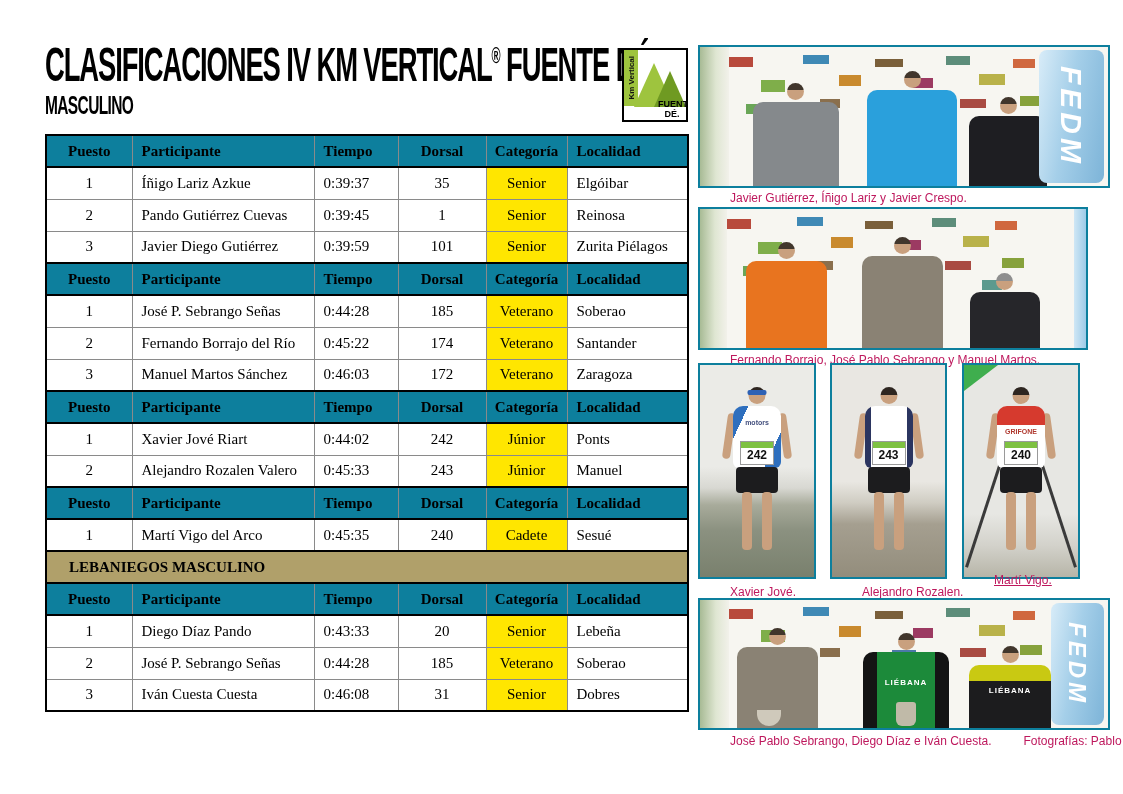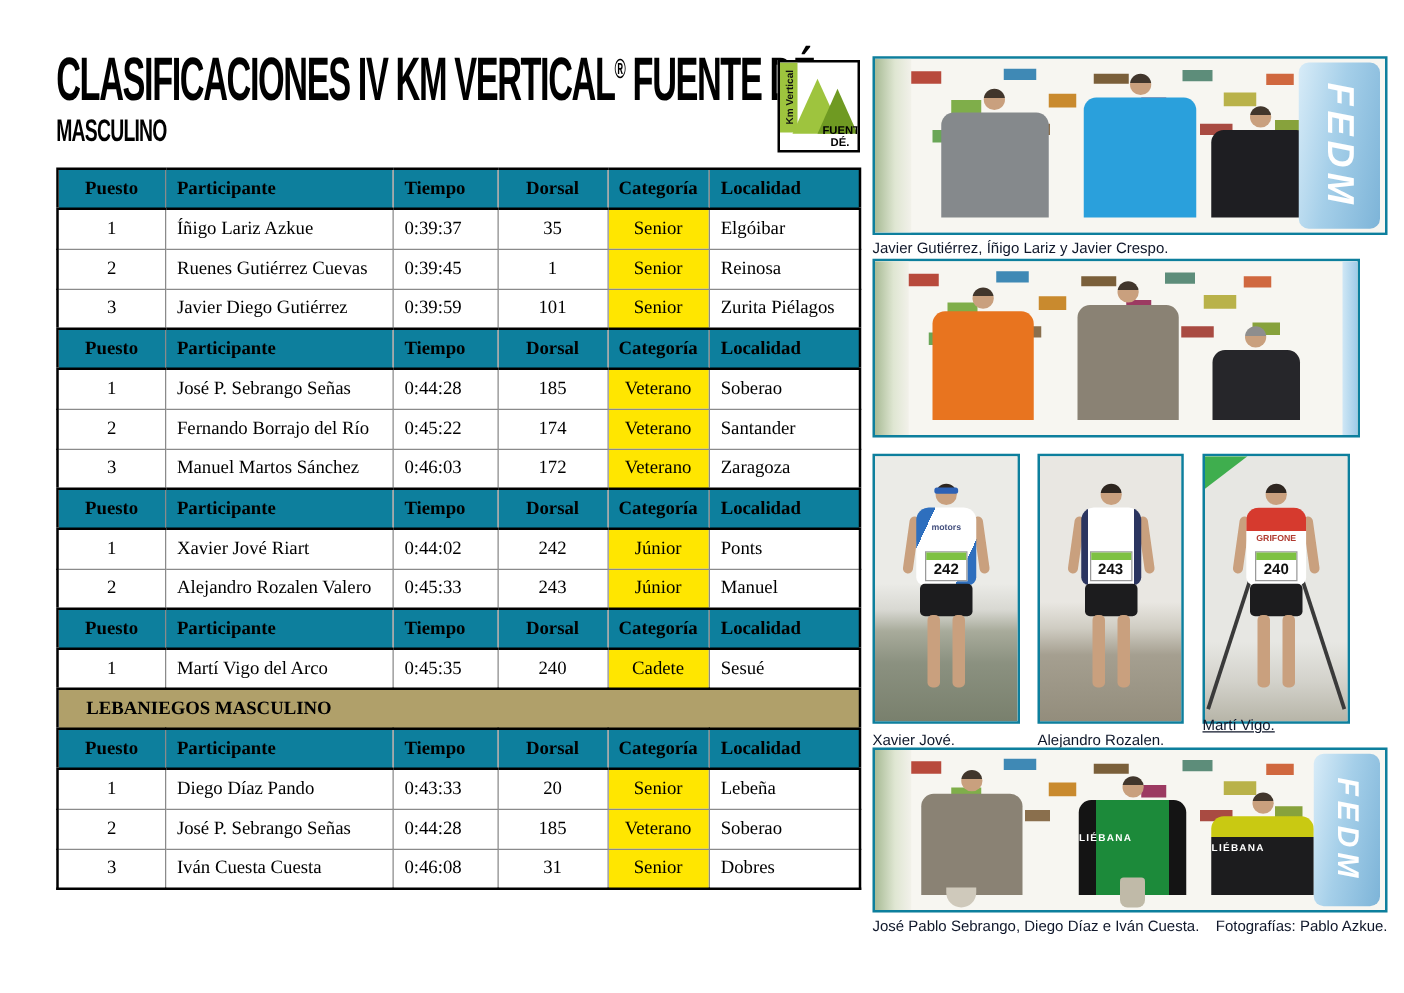--- a/index.html
+++ b/index.html
@@ -40,21 +40,21 @@
   tr.hdr th{background:#0d7f9d;font-weight:700;border-top:2px solid #000;border-bottom:2px solid #000;}
   tr.ban td{background:#b0a06a;font-weight:700;border-top:2px solid #000;border-bottom:2px solid #000;
             text-align:left;padding-left:22px;}
   .ctr{text-align:center;}
   .lft{text-align:left;padding-left:9px !important;}
   td.cat{background:#ffe600;text-align:center;}
 
   
   .photos{position:absolute;left:698px;top:45px;width:412px;height:712px;}
   .photo{position:absolute;box-sizing:border-box;border:2px solid #0d7f9d;background:#f6f5f1;overflow:hidden;}
-  .cap{position:absolute;font:12px "Liberation Sans",sans-serif;color:#0f172a;white-space:nowrap;}
+  .cap{position:absolute;font:12px "Liberation Sans",sans-serif;color:#be185d;white-space:nowrap;margin-left:32px;}
 
   .ph1{left:0;top:0;width:412px;height:143px;}
   .c1{left:0;top:146px;}
   .ph2{left:0;top:162px;width:390px;height:143px;}
   .c2{left:0;top:308px;}
   .ph3{left:0;top:318px;width:118px;height:216px;}
   .ph4{left:132px;top:318px;width:117px;height:216px;}
   .ph5{left:264px;top:318px;width:118px;height:216px;}
   .c3{left:0;top:540px;}
   .c4{left:132px;top:540px;}
@@ -85,21 +85,21 @@
          background:linear-gradient(90deg,#cfe7f5,#9fcbe8);}
   .fedm{position:absolute;top:2%;right:1%;bottom:2%;width:16%;border-radius:8px;
         background:linear-gradient(100deg,#d8ecf8 0%,#a5cfe9 45%,#7db4d8 100%);
         display:flex;align-items:center;justify-content:center;}
   .fedm span{writing-mode:vertical-rl;font:italic 900 30px "Liberation Sans",sans-serif;
              color:#fff;letter-spacing:4px;}
   .ph6 .fedm{width:13%;}
   .ph6 .fedm span{font-size:24px;}
 
   
-  .pers{position:absolute;bottom:12px;}
+  .pers{position:absolute;bottom:0;text-align:center;}
   .pers .hd{display:block;width:17px;height:17px;border-radius:50%;margin:0 auto;
             background:linear-gradient(#41362c 0 42%,#c9a07e 42%);}
   .pers .bd{display:block;margin-top:2px;border-radius:10px 10px 0 0;height:calc(100% - 19px);
             position:relative;}
   .jt{position:absolute;left:0;right:0;top:34%;font:700 8px "Liberation Sans",sans-serif;
       color:#fff;letter-spacing:1px;}
   .ph1 .pa{left:13%;width:21%;height:74%;} .ph1 .pa .bd{background:#85898c;}
   .ph1 .pb{left:41%;width:22%;height:83%;} .ph1 .pb .bd{background:#2aa0dc;}
   .ph1 .pc{left:66%;width:19%;height:64%;} .ph1 .pc .bd{background:#1e1e22;}
   .ph2 .pa{left:12%;width:21%;height:76%;} .ph2 .pa .bd{background:#e8741f;}
@@ -192,21 +192,21 @@
     <tr>
       <td class="ctr">1</td>
       <td class="lft">Íñigo Lariz Azkue</td>
       <td class="lft">0:39:37</td>
       <td class="ctr">35</td>
       <td class="cat">Senior</td>
       <td class="lft">Elgóibar</td>
     </tr>
     <tr>
       <td class="ctr">2</td>
-      <td class="lft">Ruenes Gutiérrez Cuevas</td>
+      <td class="lft">Pando Gutiérrez Cuevas</td>
       <td class="lft">0:39:45</td>
       <td class="ctr">1</td>
       <td class="cat">Senior</td>
       <td class="lft">Reinosa</td>
     </tr>
     <tr>
       <td class="ctr">3</td>
       <td class="lft">Javier Diego Gutiérrez</td>
       <td class="lft">0:39:59</td>
       <td class="ctr">101</td>
@@ -361,20 +361,21 @@
       <div class="pers pb">
           <i class="hd"></i>
           <i class="bd"></i>
         </div>
       <div class="pers pc">
           <i class="hd"></i>
           <i class="bd"></i>
         </div>
       <div class="strip"></div>
     </figure>
+    <div class="cap c2">Fernando Borrajo, José Pablo Sebrango y Manuel Martos.</div>
 
     <figure class="photo ph3" style="margin:0">
       <div class="fog"></div>
       <div class="runner">
         <i class="armL"></i>
           <i class="armR"></i>
         <i class="rhead"></i>
         <i class="hband"></i>
         <div class="torso">
           <b class="jtx">motors</b>

